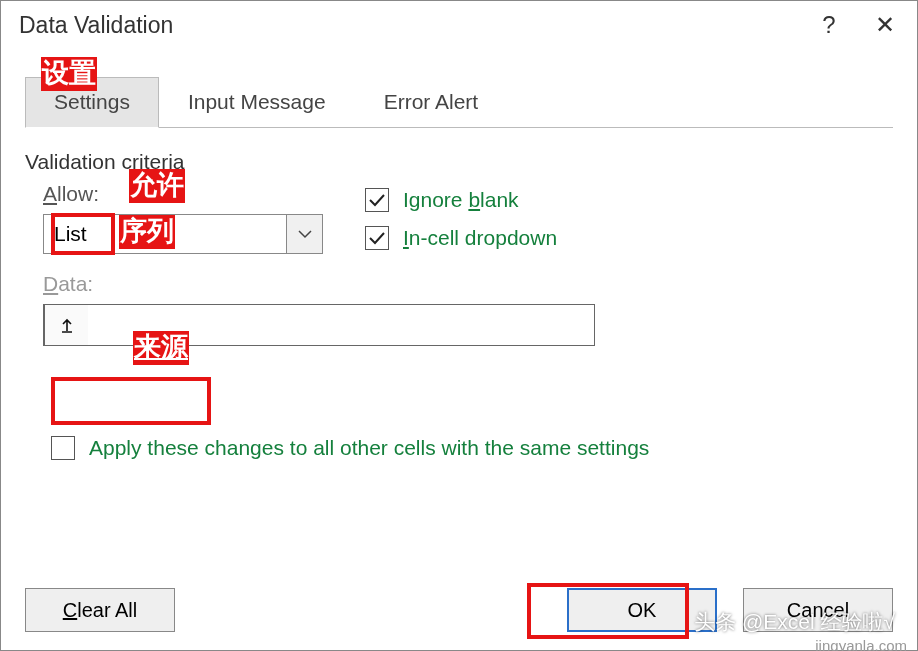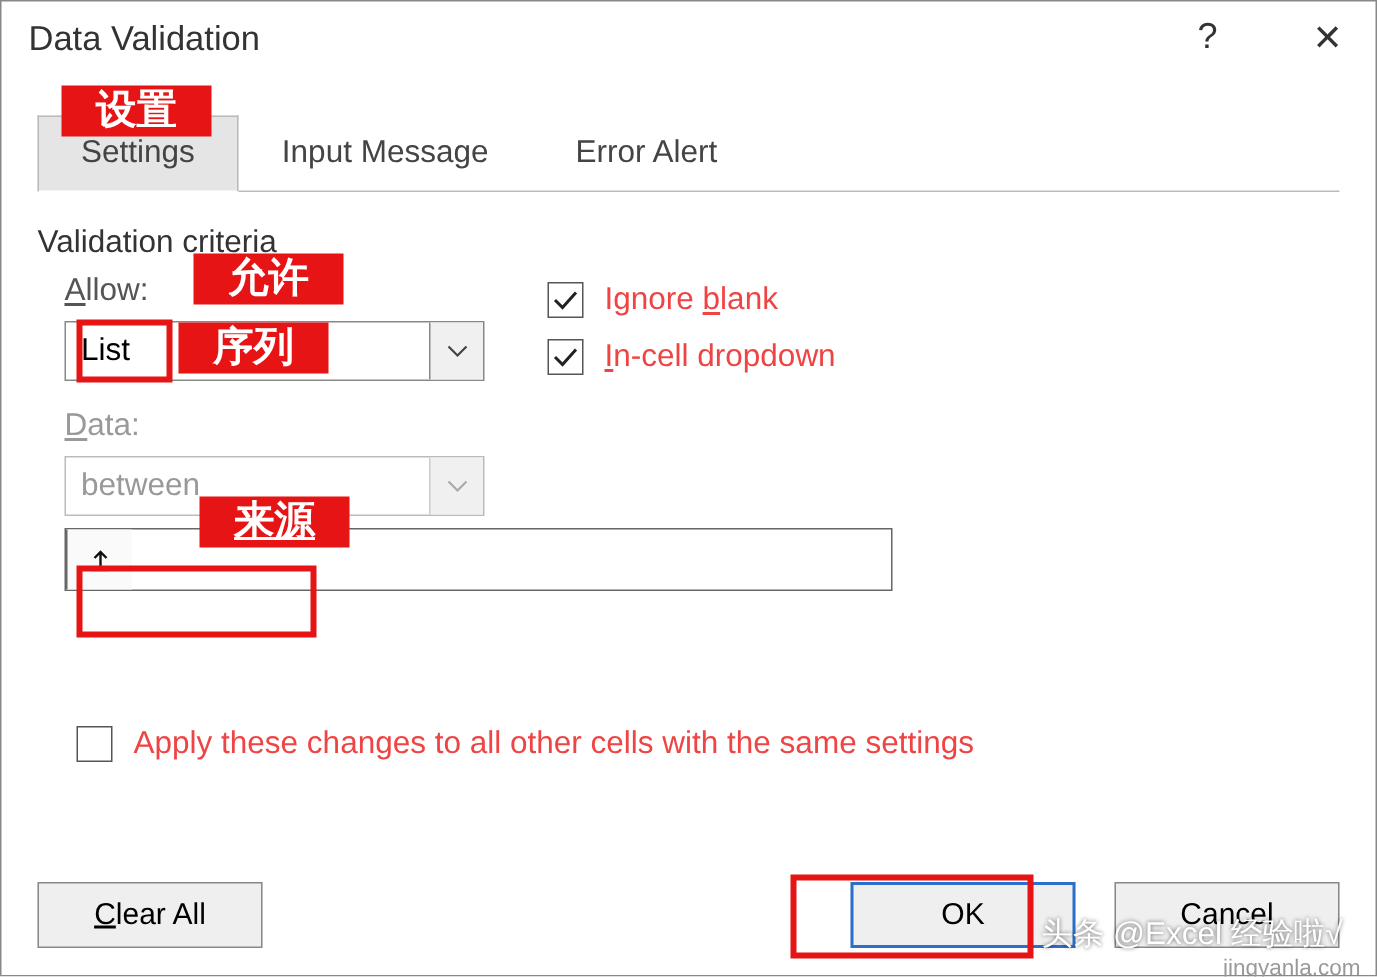--- a/index.html
+++ b/index.html
@@ -1,51 +1,51 @@
 <!DOCTYPE html>
 <html><head>
   <meta charset="utf-8">
   <style>
     * { box-sizing: border-box; font-family: "Segoe UI", Tahoma, sans-serif; }
     body { margin: 0; background: #fff; width: 918px; height: 651px; position: relative; }
     .dialog { width: 918px; height: 651px; border: 1px solid #888; background: #fff; position: relative; }
-    .titlebar { display: flex; align-items: center; padding: 4px 4px 8px 18px; height: 52px; gap: 24px; }
+    .titlebar { display: flex; align-items: center; padding: 4px 4px 8px 18px; height: 52px; }
     .title { font-size: 23px; color: #333; flex: 1; }
     .helpbtn { width: 56px; text-align: center; font-size: 24px; color: #333; cursor: pointer; }
     .closebtn { width: 56px; text-align: center; font-size: 24px; color: #333; cursor: pointer; }
     .content { padding: 0 24px; position: relative; }
     .tabstrip { display: flex; border-bottom: 1px solid #bbb; margin-top: 24px; }
     .tab { padding: 12px 28px; font-size: 21px; color: #444; border: 1px solid transparent; cursor: pointer; position: relative; }
     .tab.active { border: 1px solid #bbb; border-bottom: 1px solid #fff; margin-bottom: -1px; background: #e5e5e5; }
     .section-title { font-size: 21px; color: #333; margin-top: 22px; }
     .row { margin-top: 8px; position: relative; }
     .lbl { font-size: 21px; color: #555; margin-left: 18px; display: block; }
     .lbl.disabled { color: #999; }
     .combo { display: flex; align-items: stretch; margin-left: 18px; margin-top: 8px; width: 280px; height: 40px; border: 1px solid #888; }
     .combo.disabled { border: 1px solid #bbb; color: #999; }
     .combo-input { flex: 1; padding: 4px 10px; font-size: 21px; border: none; display: flex; align-items: center; }
     .combo-btn { width: 36px; border-left: 1px solid #888; display: flex; align-items: center; justify-content: center; background: #f0f0f0; cursor: pointer; }
     .combo.disabled .combo-btn { border-left: 1px solid #ccc; cursor: default; }
     .combo-btn svg { width: 14px; height: 10px; }
-    .checkrow { display: flex; align-items: center; font-size: 21px; color: #ef4444; margin-bottom: 14px; }
+    .checkrow { display: flex; align-items: center; font-size: 21px; color: #15803d; margin-bottom: 14px; }
     .checkbox { width: 24px; height: 24px; border: 1.5px solid #555; margin-right: 14px; display: flex; align-items: center; justify-content: center; cursor: pointer; }
     .checkbox svg { width: 18px; height: 14px; }
     .source-input { margin-left: 18px; margin-top: 8px; width: 552px; height: 42px; border: 1px solid #666; display: flex; align-items: stretch; }
     .source-text { flex: 1; padding: 4px 12px; font-size: 21px; border: none; outline: none; display: flex; align-items: center; color: #111; position: relative; }
     .source-pick { width: 44px; border-left: 1px solid #666; background: #fafafa; display: flex; align-items: center; justify-content: center; cursor: pointer; }
     .source-pick svg { width: 16px; height: 16px; }
     .bottom-chk { margin-top: 90px; margin-left: 26px; }
     .buttons { position: absolute; left: 24px; right: 24px; bottom: 18px; display: flex; align-items: center; }
     .btn { height: 44px; font-size: 20px; border: 1px solid #888; background: #efefef; cursor: pointer; display: flex; align-items: center; justify-content: center; }
     .btn.clear { width: 150px; }
     .spacer { flex: 1; }
     .btn.ok { width: 150px; margin-right: 26px; border: 2px solid #2a6fc9; }
     .btn.cancel { width: 150px; }
     .redbox { border: 4px solid #e61414; position: absolute; pointer-events: none; }
-    .redlabel { position: absolute; background: #e61414; color: #fff; font-weight: bold; font-size: 27px; padding: 2px 23px; pointer-events: none; line-height: 1.1; }
+    .redlabel { position: absolute; background: #e61414; color: #fff; font-weight: bold; font-size: 27px; padding: 2px 1px; pointer-events: none; line-height: 1.1; }
     .allow-row { display: flex; align-items: flex-start; }
     .allow-left { width: 340px; }
     .allow-right { margin-top: 6px; }
     .watermark1 { position: absolute; right: 22px; bottom: 14px; color: #fff; font-size: 21px; text-shadow: 0 0 3px rgba(0,0,0,0.6); pointer-events: none; white-space: nowrap; }
     .watermark2 { position: absolute; right: 10px; bottom: -4px; color: #999; font-size: 15px; pointer-events: none; }
     u.key { text-decoration: underline; }
   </style>
 </head>
 <body>
 
@@ -93,28 +93,20 @@
                 <path d="M2 7 L7 12 L16 2" fill="none" stroke="#222" stroke-width="2"></path>
               </svg>
           </div>
           <span><u class="key">I</u><span>n-cell dropdown</span></span>
         </div>
       </div>
     </div>
 
     <div class="row">
       <span class="lbl disabled"><u class="key">D</u><span>ata:</span></span>
-      <div class="combo disabled">
-        <div class="combo-input">between</div>
-        <div class="combo-btn">
-          <svg viewBox="0 0 14 10">
-              <path d="M1 2 L7 8 L13 2" fill="none" stroke="#aaa" stroke-width="1.5"></path>
-            </svg>
-        </div>
-      </div>
     </div>
 
     <div class="row">
       <div class="source-input">
         <div class="source-pick">
           <svg viewBox="0 0 16 16">
               <path d="M8 14 L8 3 M4 7 L8 3 L12 7 M3 15 L13 15" fill="none" stroke="#111" stroke-width="1.6"></path>
             </svg>
         </div>
       </div>

